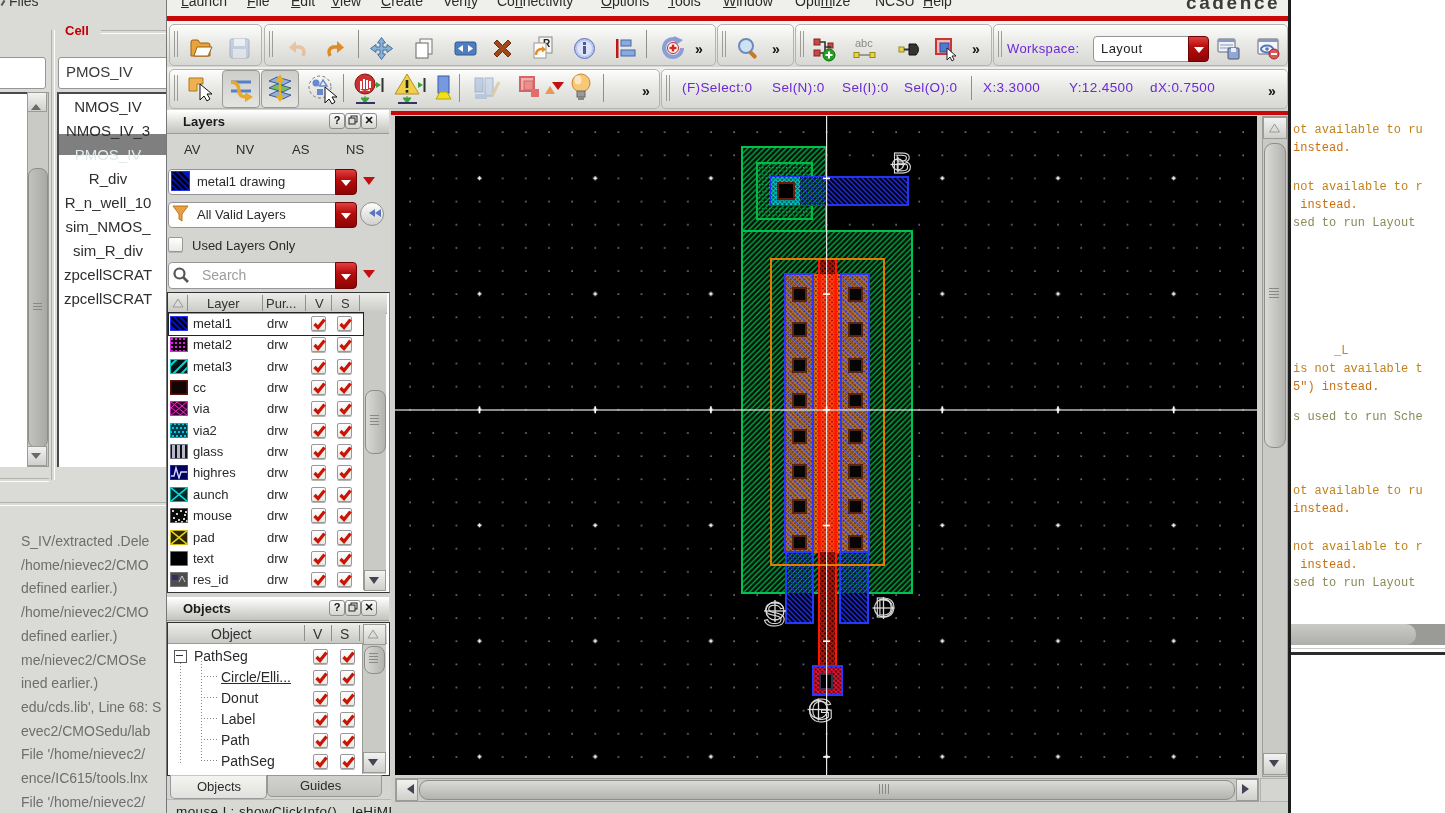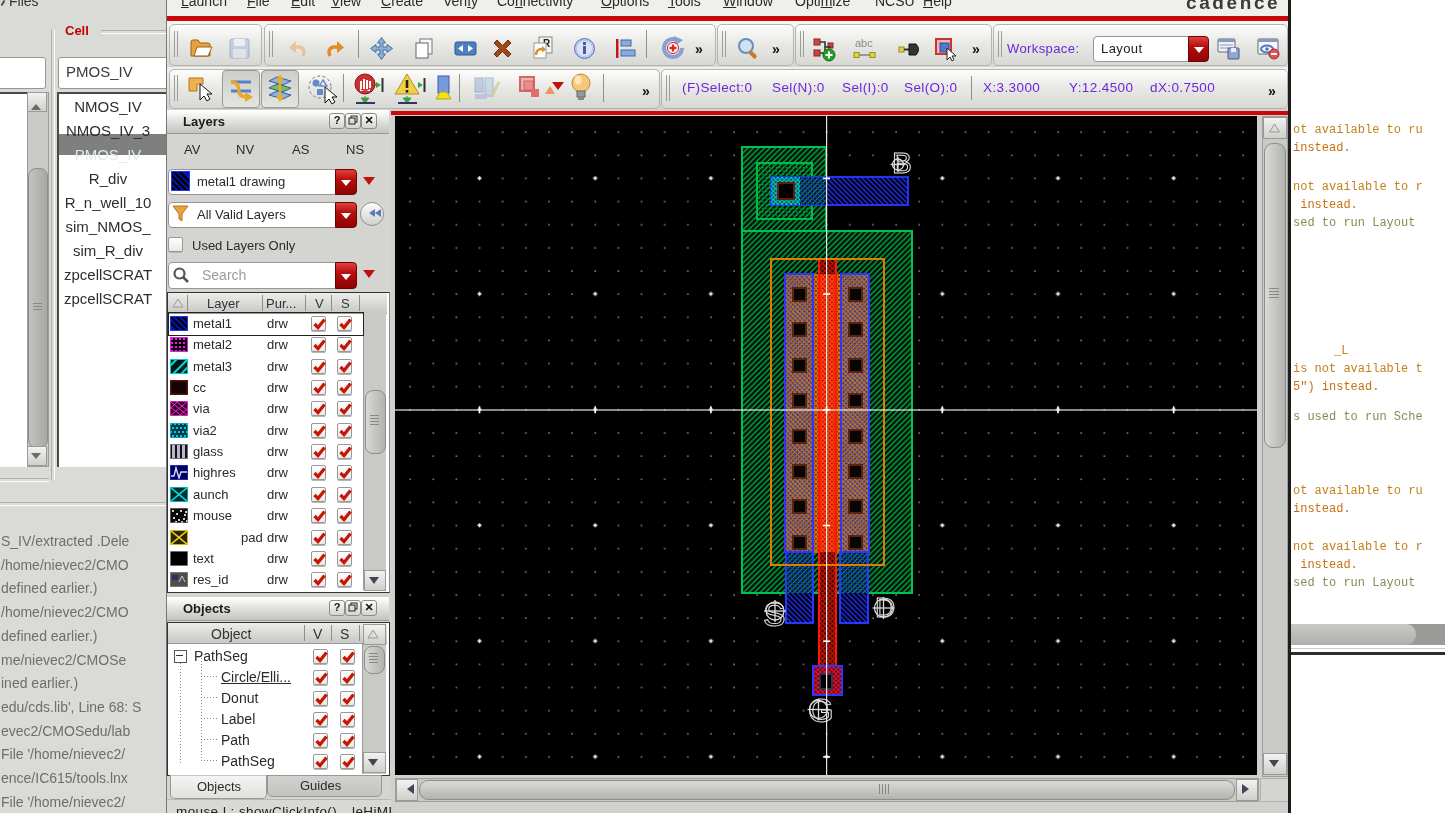--- a/index.html
+++ b/index.html
@@ -47,21 +47,21 @@
 <div class="a" style="left:0;top:92px;width:47px;height:373px;background:#fff;border-top:2px solid #4a4a48;"></div>
 <div class="a" style="left:27px;top:92px;width:20px;height:373px;background:#c9c9c6;border:1px solid #9a9a97;"></div>
 <div class="arrbox" style="left:27px;top:92px;width:18px;height:18px;"></div>
 <div class="a" style="left:31px;top:99px;width:0;height:0;border:5px solid transparent;border-bottom:6px solid #6a6a67;"></div>
 <div class="a" style="left:28px;top:168px;width:18px;height:278px;background:linear-gradient(90deg,#c2c2bf,#a8a8a5);border:1px solid #8d8d8a;border-radius:8px;"></div>
 <div class="a" style="left:33px;top:303px;width:9px;height:8px;background:repeating-linear-gradient(#888 0,#888 1px,transparent 1px,transparent 3px);"></div>
 <div class="arrbox" style="left:27px;top:446px;width:18px;height:18px;"></div>
 <div class="a" style="left:31px;top:453px;width:0;height:0;border:5px solid transparent;border-top:6px solid #6a6a67;"></div>
 <div class="a" style="left:0;top:478px;width:49px;height:2px;border-top:1px solid #b0b0ac;border-bottom:1px solid #fdfdfc;"></div>
 <div class="a" style="left:0;top:502px;width:166px;height:2px;border-top:1px solid #b0b0ac;border-bottom:1px solid #fdfdfc;"></div>
-<div class="msg" style="left:1px;top:530px;line-height:23.7px;">S_IV/extracted .Dele<br>/home/nievec2/CMO<br>defined earlier.)<br>/home/nievec2/CMO<br>defined earlier.)<br>me/nievec2/CMOSe<br>ined earlier.)<br>edu/cds.lib', Line 68: S<br>evec2/CMOSedu/lab<br>File '/home/nievec2/<br>ence/IC615/tools.lnx<br>File '/home/nievec2/</div>
+<div class="msg" style="left:1px;top:530px;line-height:23.7px;padding-left:20px;">S_IV/extracted .Dele<br>/home/nievec2/CMO<br>defined earlier.)<br>/home/nievec2/CMO<br>defined earlier.)<br>me/nievec2/CMOSe<br>ined earlier.)<br>edu/cds.lib', Line 68: S<br>evec2/CMOSedu/lab<br>File '/home/nievec2/<br>ence/IC615/tools.lnx<br>File '/home/nievec2/</div>
 
 <div class="a" style="left:166px;top:0;width:1125px;height:813px;background:#d8d8d4;border-left:1px solid #77777a;box-sizing:border-box;"></div>
 
 <div class="a" style="left:167px;top:0;width:1121px;height:16px;background:#efefec;"></div>
 <div class="mn" style="left:181px;"><u>L</u>aunch</div>
 <div class="mn" style="left:247px;"><u>F</u>ile</div>
 <div class="mn" style="left:291px;"><u>E</u>dit</div>
 <div class="mn" style="left:331px;"><u>V</u>iew</div>
 <div class="mn" style="left:381px;"><u>C</u>reate</div>
 <div class="mn" style="left:443px;">Veri<u>f</u>y</div>
@@ -626,21 +626,21 @@
           <path d="M2.5 7 L6 10.5 L12.5 2.5" stroke="#c81505" stroke-width="3.2" fill="none"></path>
         </svg></div>
 <svg class="a" style="left:170px;top:530px;" width="18" height="15" viewBox="0 0 18 15">
         <rect width="18" height="15" fill="#2a2600"></rect>
         <g stroke="#e8d020" stroke-width="1.6">
           <line x1="0" y1="0" x2="18" y2="15"></line>
           <line x1="18" y1="0" x2="0" y2="15"></line>
         </g>
         <rect width="18" height="15" fill="none" stroke="#e0c81c" stroke-width="1.8"></rect>
       </svg>
-<div class="lbl13" style="left:193px;top:530px;margin-left:48px;">pad</div>
+<div class="lbl13" style="left:193px;top:530px;">pad</div>
 <div class="lbl13" style="left:267px;top:530px;">drw</div>
 <div class="chk" style="left:311px;top:530px;"><svg width="15" height="15" viewBox="0 0 15 15">
           <path d="M2.5 7 L6 10.5 L12.5 2.5" stroke="#c81505" stroke-width="3.2" fill="none"></path>
         </svg></div>
 <div class="chk" style="left:337px;top:530px;"><svg width="15" height="15" viewBox="0 0 15 15">
           <path d="M2.5 7 L6 10.5 L12.5 2.5" stroke="#c81505" stroke-width="3.2" fill="none"></path>
         </svg></div>
 <svg class="a" style="left:170px;top:551px;" width="18" height="15" viewBox="0 0 18 15">
         <rect width="18" height="15" fill="#000"></rect>
         <rect width="18" height="15" fill="none" stroke="#999" stroke-width="1.4"></rect>

